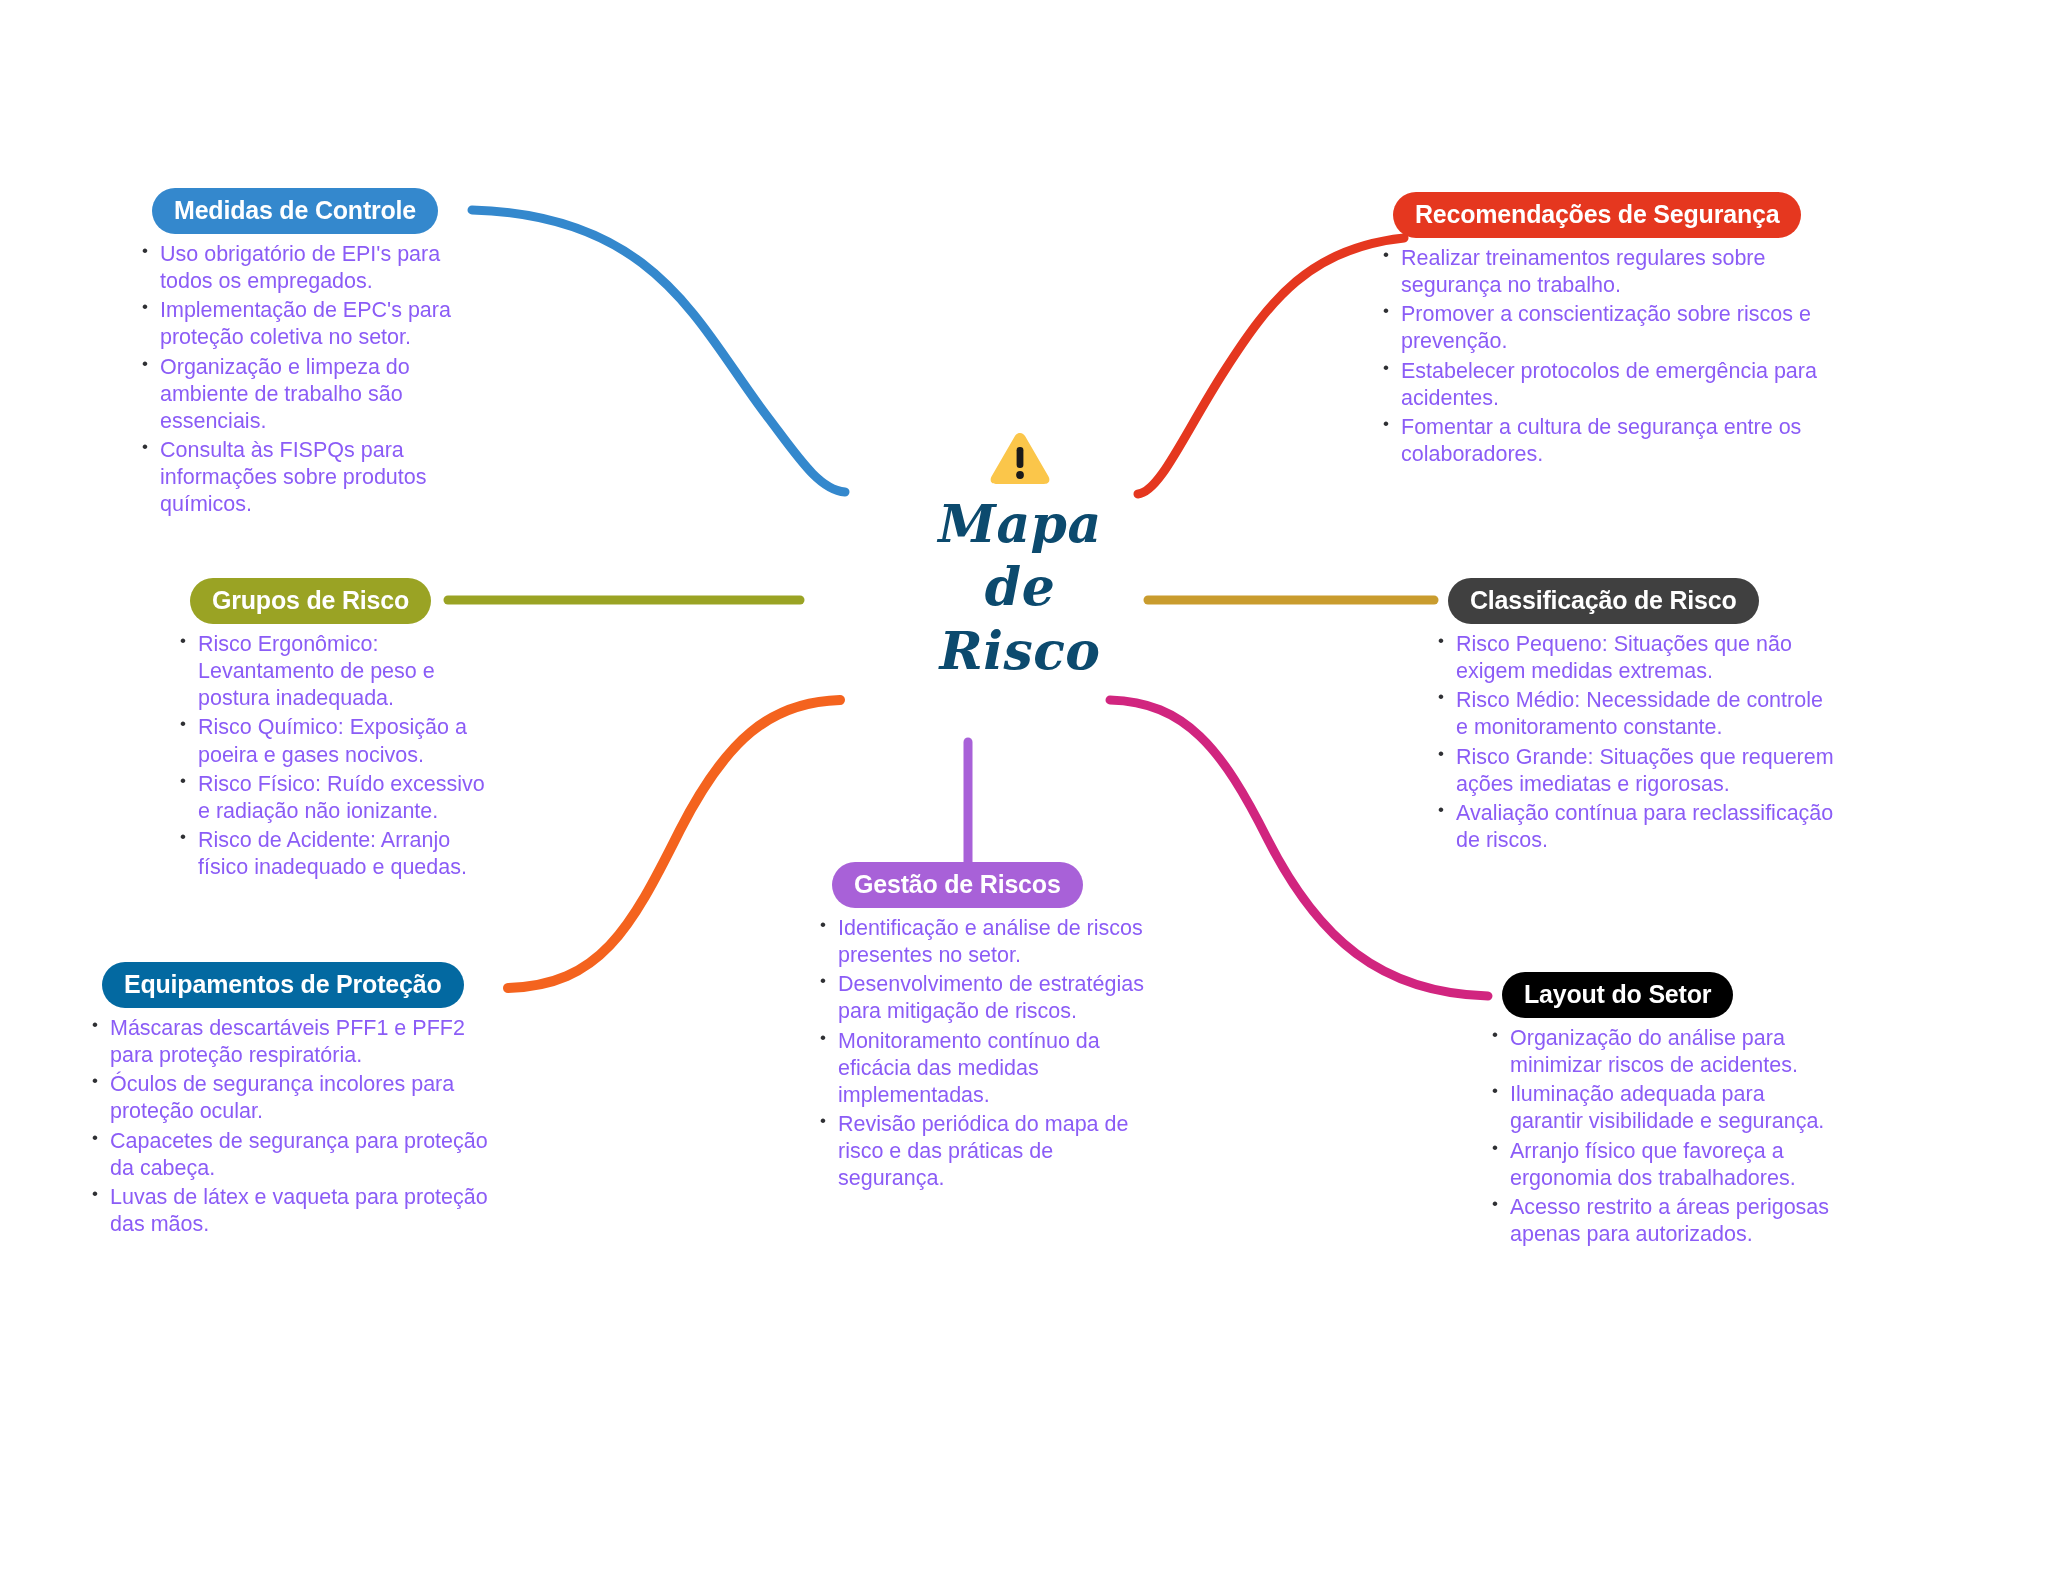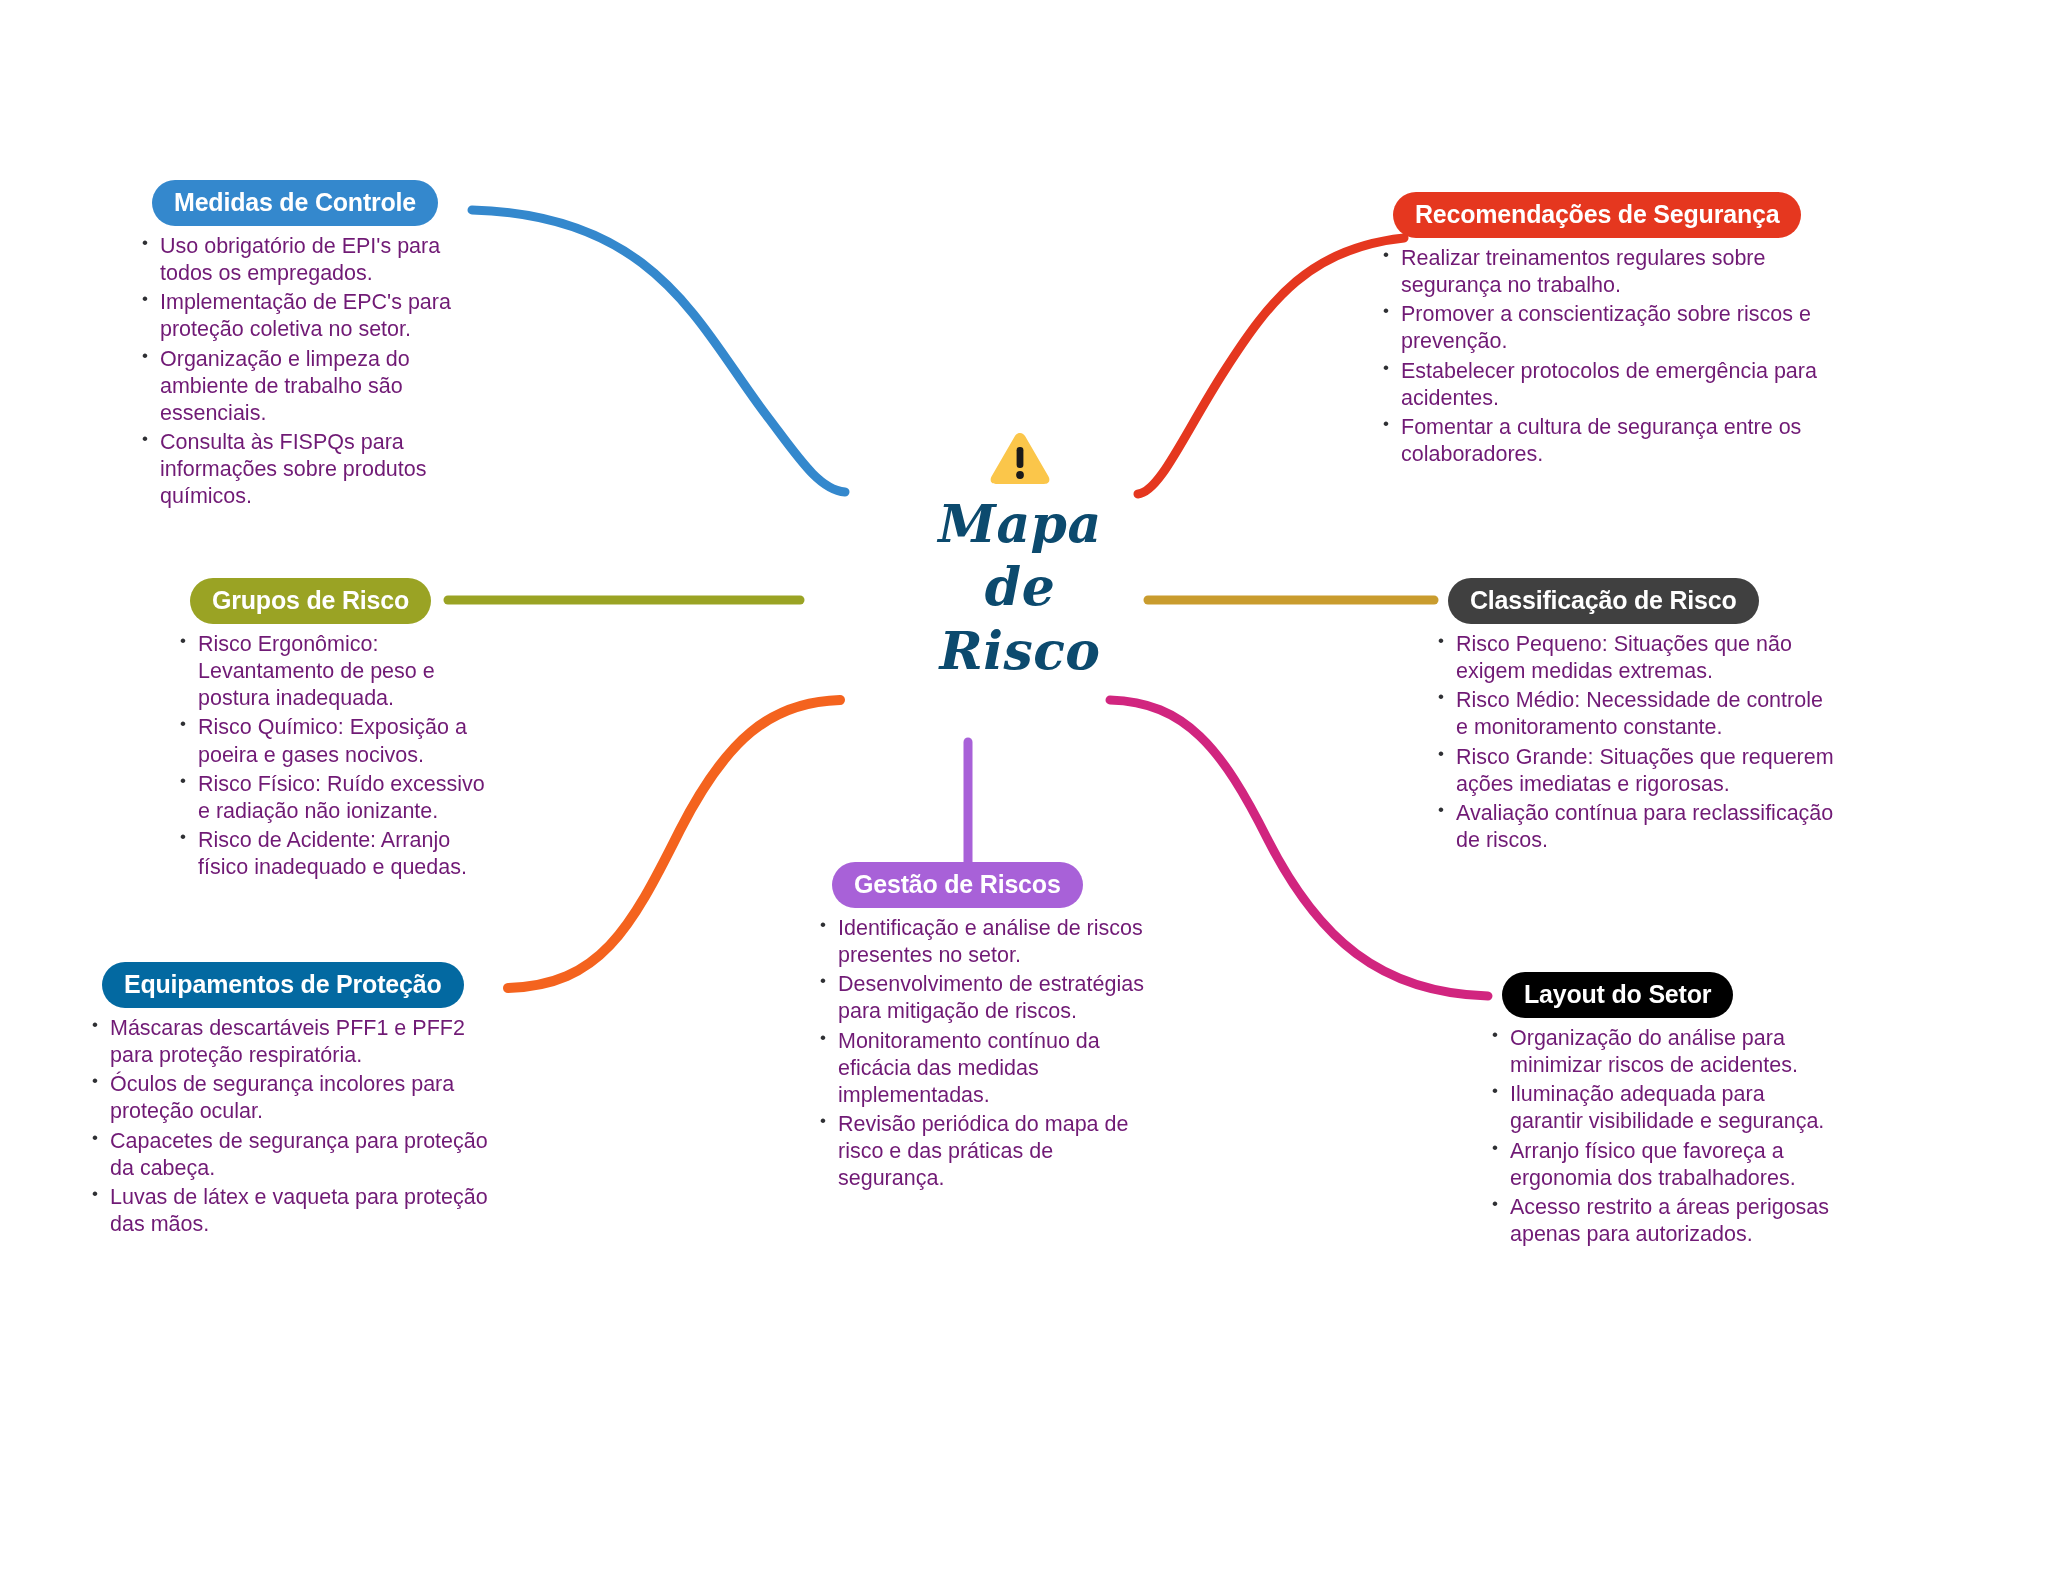--- a/index.html
+++ b/index.html
@@ -74,33 +74,33 @@
     list-style: none;
     margin: 7px 0 0 0;
     padding: 0;
   }
   .bullets li {
     position: relative;
     padding-left: 20px;
     margin-bottom: 2px;
     font-size: 21.5px;
     line-height: 1.26;
-    color: #701a75;
+    color: #8b5cf6;
   }
   .bullets li::before {
     content: "\2022";
     position: absolute;
     left: 2px;
     top: -1px;
     font-size: 17px;
     color: #2f3034;
   }
 
   
-  .b-medidas        { left: 140px;  top: 180px;  width: 330px; }
+  .b-medidas        { left: 140px;  top: 188px;  width: 330px; }
   .b-recomendacoes  { left: 1381px; top: 192px;  width: 470px; }
   .b-grupos         { left: 178px;  top: 578px;  width: 320px; }
   .b-classificacao  { left: 1436px; top: 578px;  width: 400px; }
   .b-equipamentos   { left: 90px;   top: 962px;  width: 420px; }
   .b-gestao         { left: 818px;  top: 862px;  width: 330px; }
   .b-layout         { left: 1490px; top: 972px;  width: 340px; }
 
   .b-medidas .pill,
   .b-grupos .pill,
   .b-equipamentos .pill,

